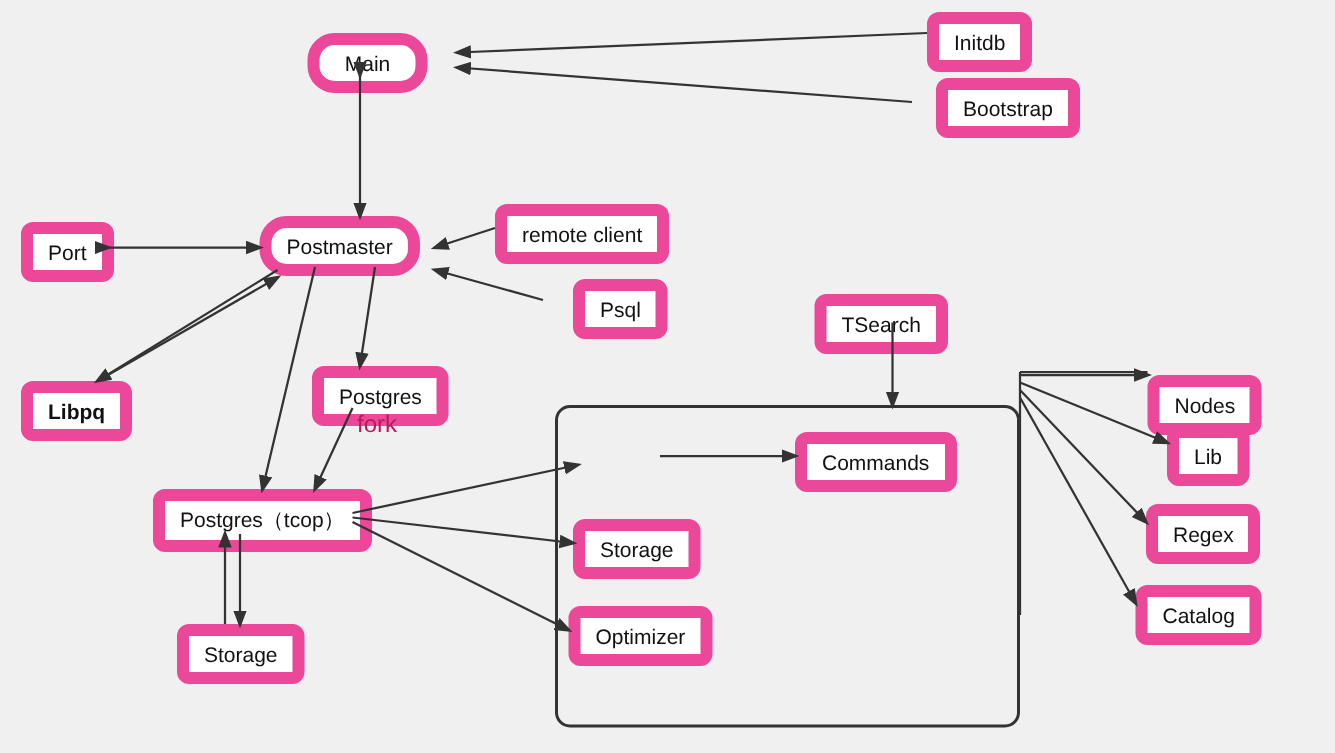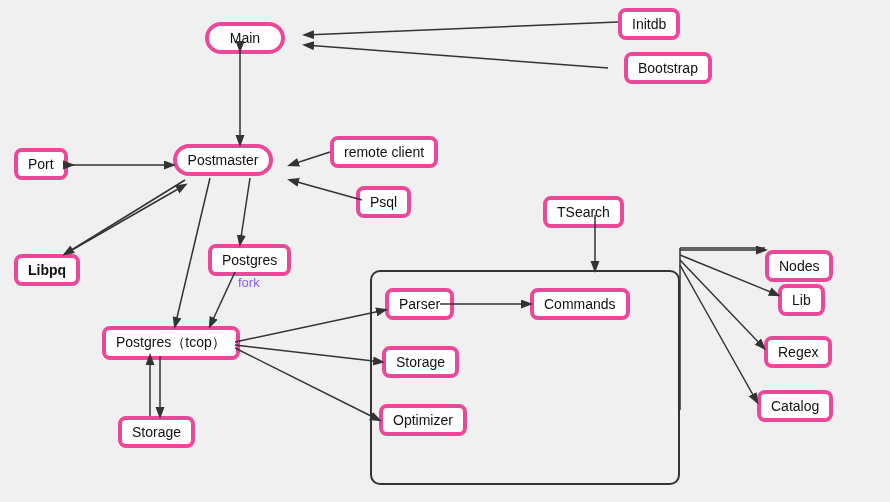--- a/index.html
+++ b/index.html
@@ -20,21 +20,21 @@
     svg#arrows {
       position: absolute;
       top: 0; left: 0;
       width: 890px;
       height: 502px;
       pointer-events: none;
     }
     .node {
       position: absolute;
       background: #fff;
-      border: 4px solid #ec4899;
+      border: 8px solid #ec4899;
       border-radius: 8px;
       padding: 4px 10px;
       font-size: 14px;
       font-weight: normal;
       white-space: nowrap;
       text-align: center;
       color: #111;
     }
     .node.rounded {
       border-radius: 18px;
@@ -58,49 +58,48 @@
   <div class="node" style="left:618px; top:8px;">Initdb</div>
 
   <div class="node" style="left:608px; top:52px;margin-left:16px;">Bootstrap</div>
 
   <div class="node" style="left:14px; top:148px;">Port</div>
 
   <div class="node rounded" style="left:173px; top:144px; min-width:100px;">Postmaster</div>
 
   <div class="node" style="left:330px; top:136px;">remote client</div>
 
-  <div class="node" style="left:356px; top:186px;text-align:center;">Psql</div>
+  <div class="node" style="left:382px; top:186px;text-align:center;">Psql</div>
 
   <div class="node" style="left:543px; top:196px;">TSearch</div>
 
   <div class="node" style="left:14px; top:254px;font-weight:bold;">Libpq</div>
 
   <div class="node" style="left:208px; top:244px;text-align:right;">Postgres</div>
 
   <div class="node" style="left:102px; top:326px;">Postgres（tcop）</div>
 
   <div class="node" style="left:118px; top:416px;">Storage</div>
 
-  <div class="node" style="left:385px; top:288px;">Parser</div>
 
   <div class="node" style="left:530px; top:288px;">Commands</div>
 
   <div class="node" style="left:382px; top:346px;">Storage</div>
 
   <div class="node" style="left:379px; top:404px;">Optimizer</div>
 
   <div class="node" style="left:765px; top:234px;margin-top:16px;">Nodes</div>
 
   <div class="node" style="left:778px; top:284px;">Lib</div>
 
   <div class="node" style="left:764px; top:336px;">Regex</div>
 
   <div class="node" style="left:757px; top:390px;">Catalog</div>
 
-  <div style="position:absolute; left:238px; top:275px; font-size:13px; color:#8b5cf6;">fork</div>
+  <div style="position:absolute; left:238px; top:275px; font-size:16px; color:#be185d;">fork</div>
 
   <svg id="arrows">
     <defs>
       <marker id="arr" markerWidth="8" markerHeight="8" refX="6" refY="3" orient="auto">
         <path d="M0,0 L0,6 L8,3 z" fill="#333"></path>
       </marker>
       <marker id="arr2" markerWidth="8" markerHeight="8" refX="2" refY="3" orient="auto-start-reverse">
         <path d="M8,0 L8,6 L0,3 z" fill="#333"></path>
       </marker>
     </defs>

